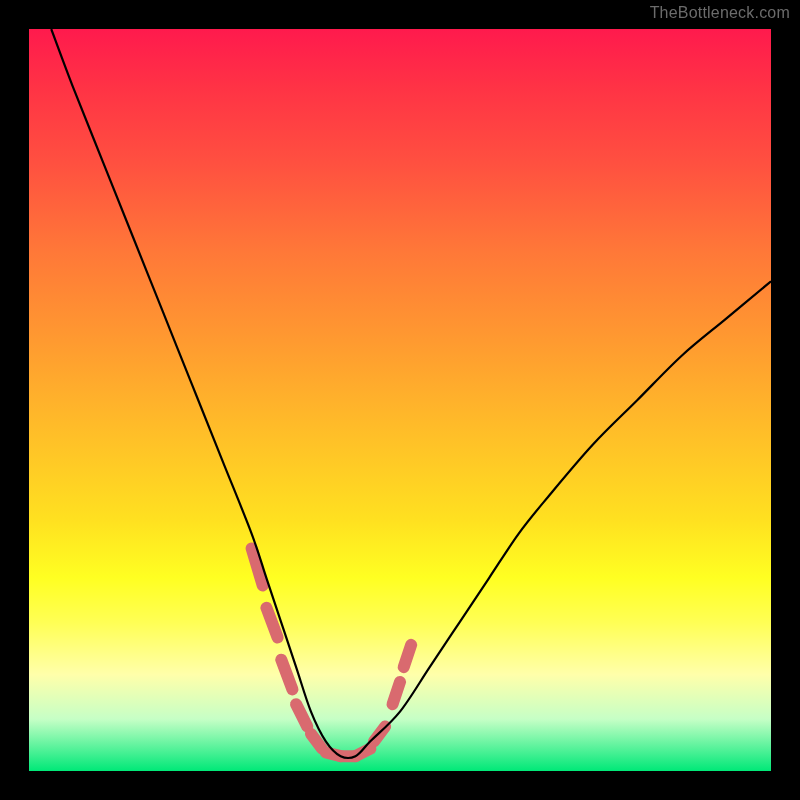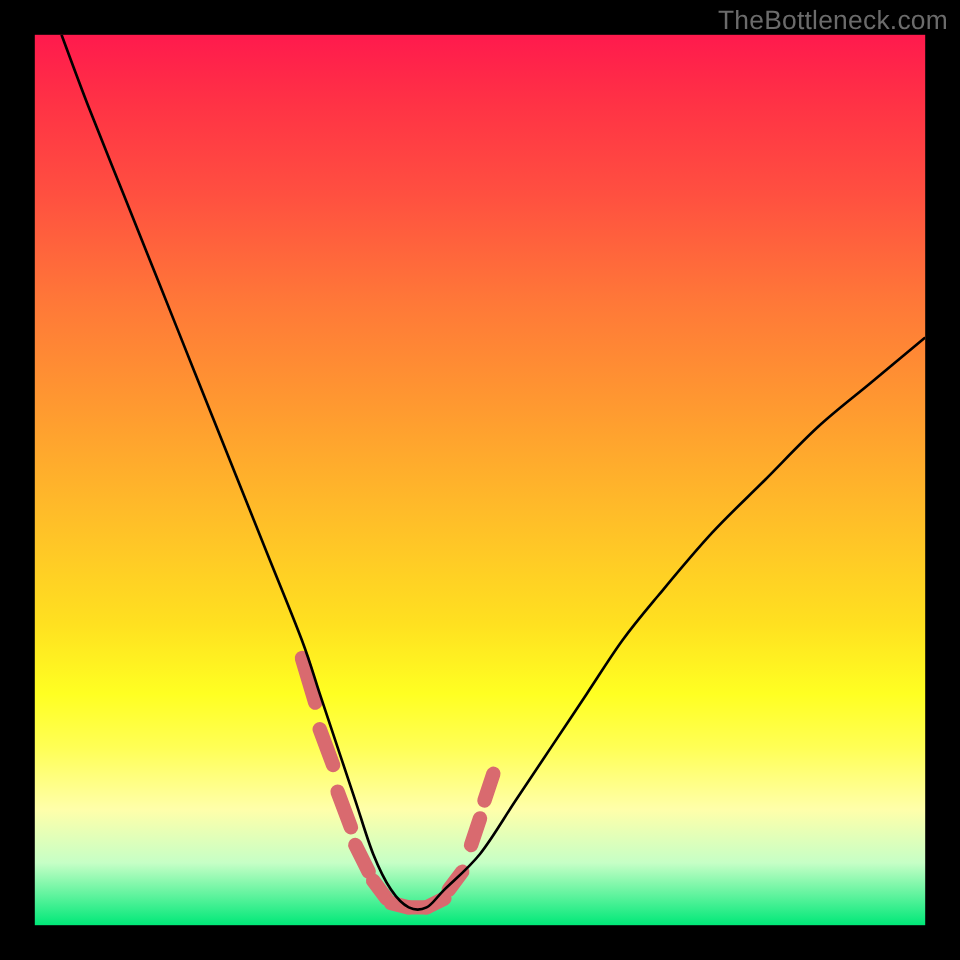--- a/index.html
+++ b/index.html
@@ -39,21 +39,21 @@
       #ffffaa 87%,
       #c6ffc6 93%,
       #00e878 100%
     );
   }
   .watermark {
     position: absolute;
     top: 4px;
     right: 10px;
     color: #6b6b6b;
-    font-size: 22px;
+    font-size: 16px;
     font-weight: 500;
     letter-spacing: 0.2px;
   }
   svg {
     position: absolute;
     top: 0;
     left: 0;
   }
 </style>
 </head>

